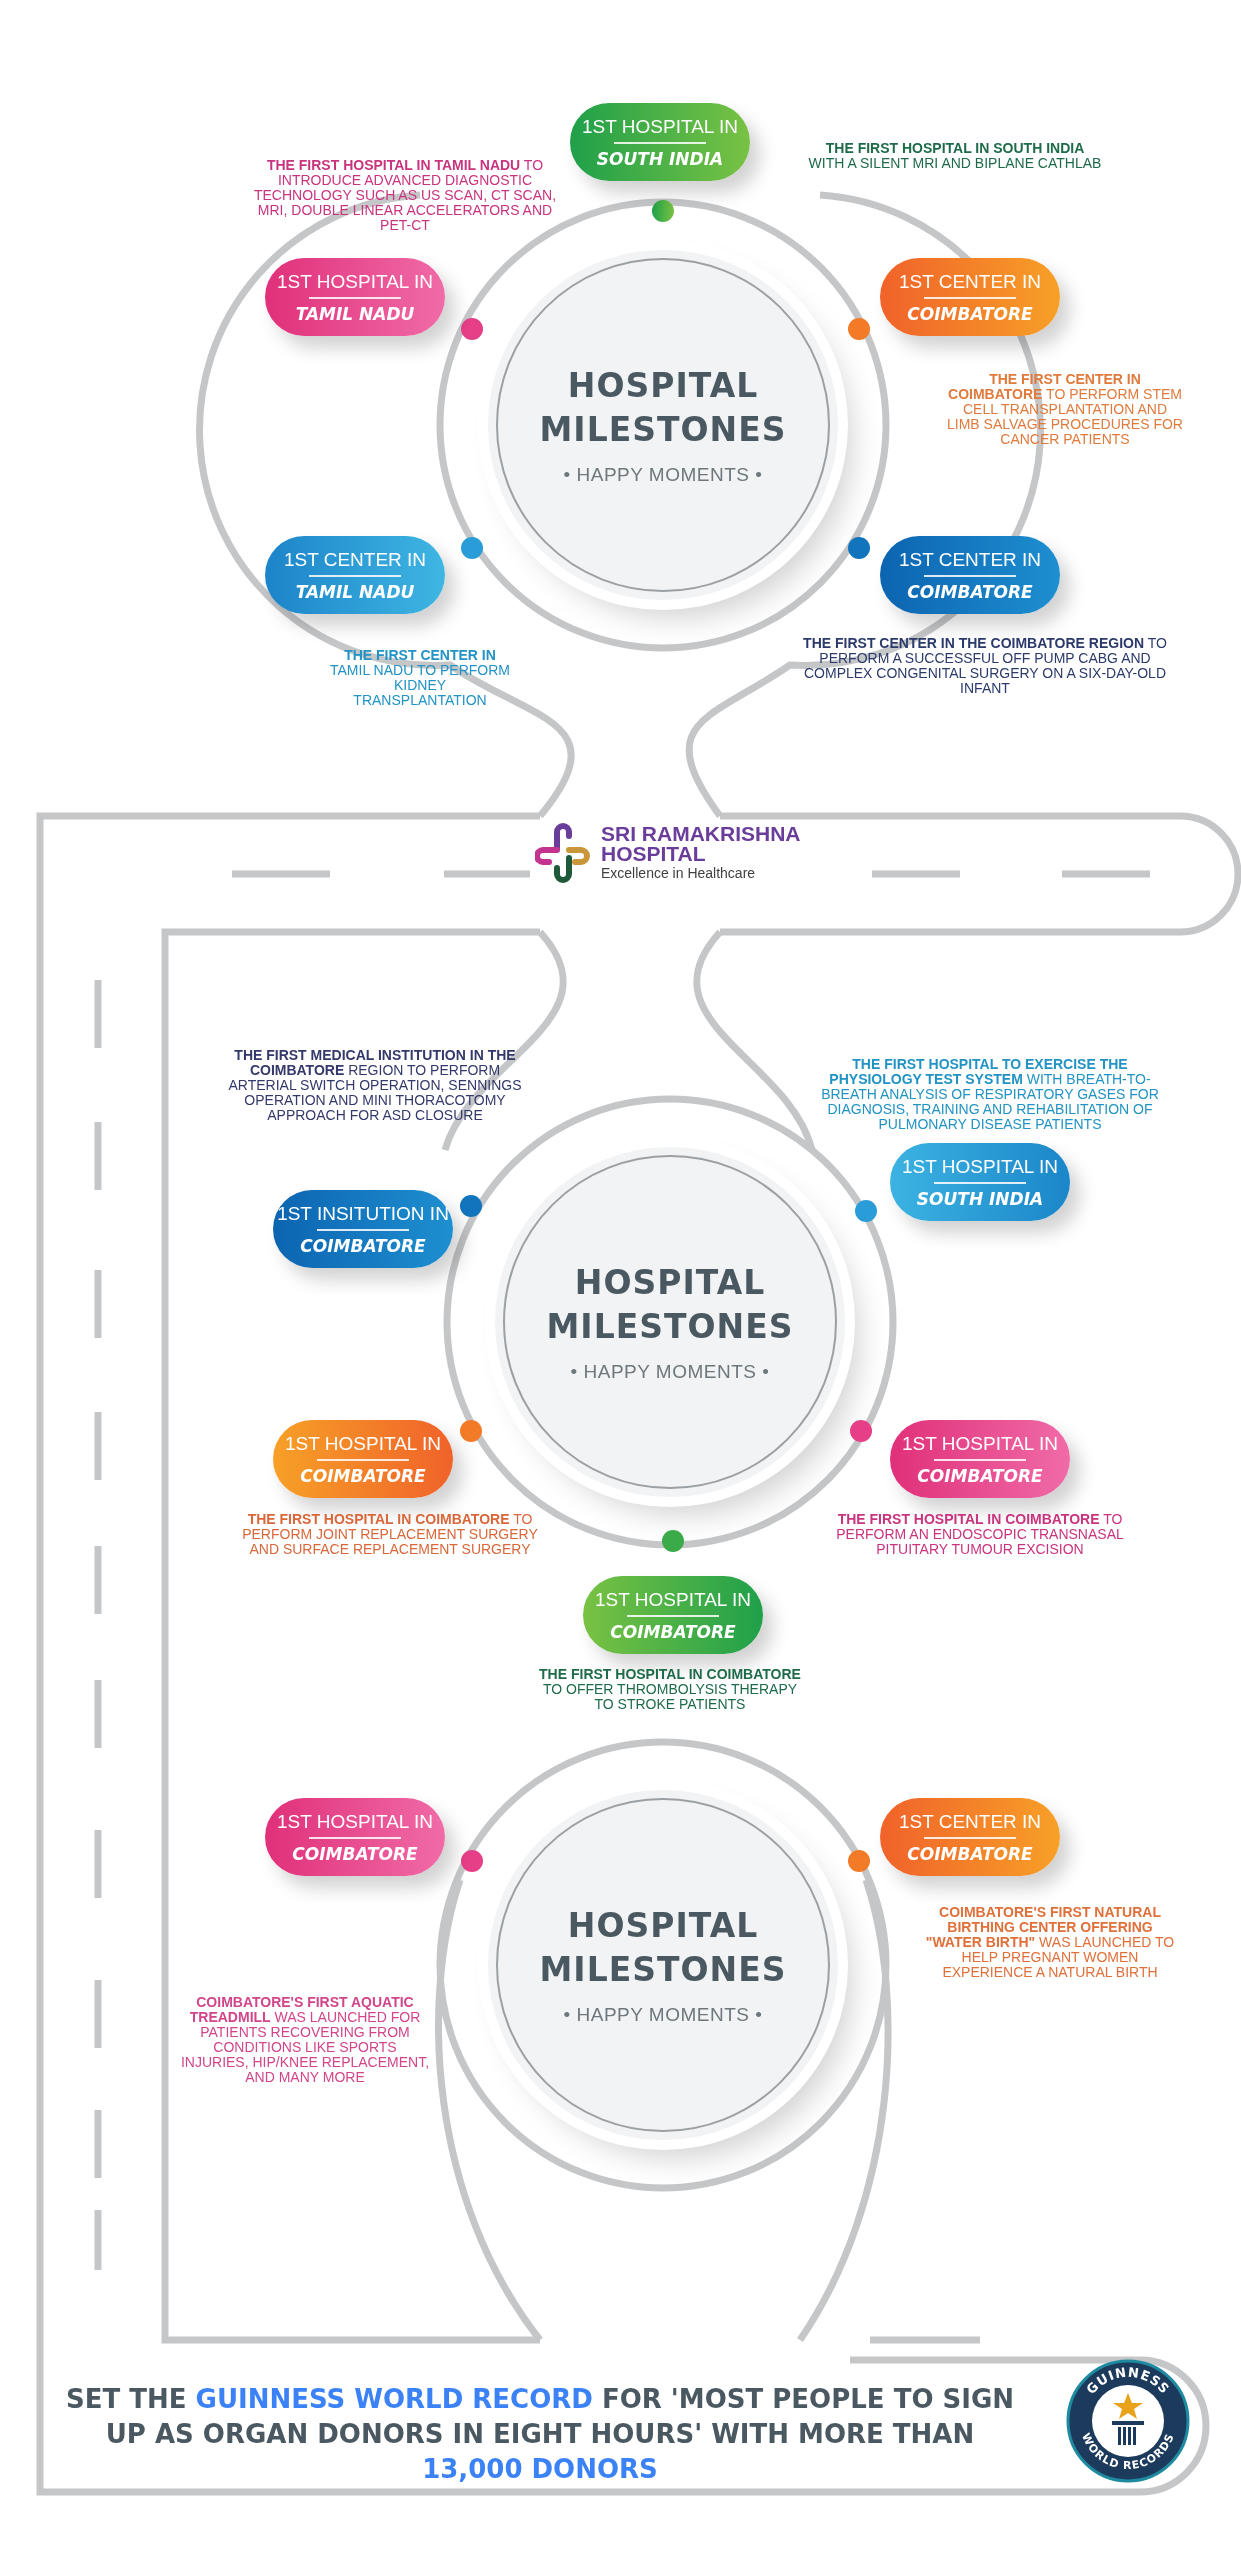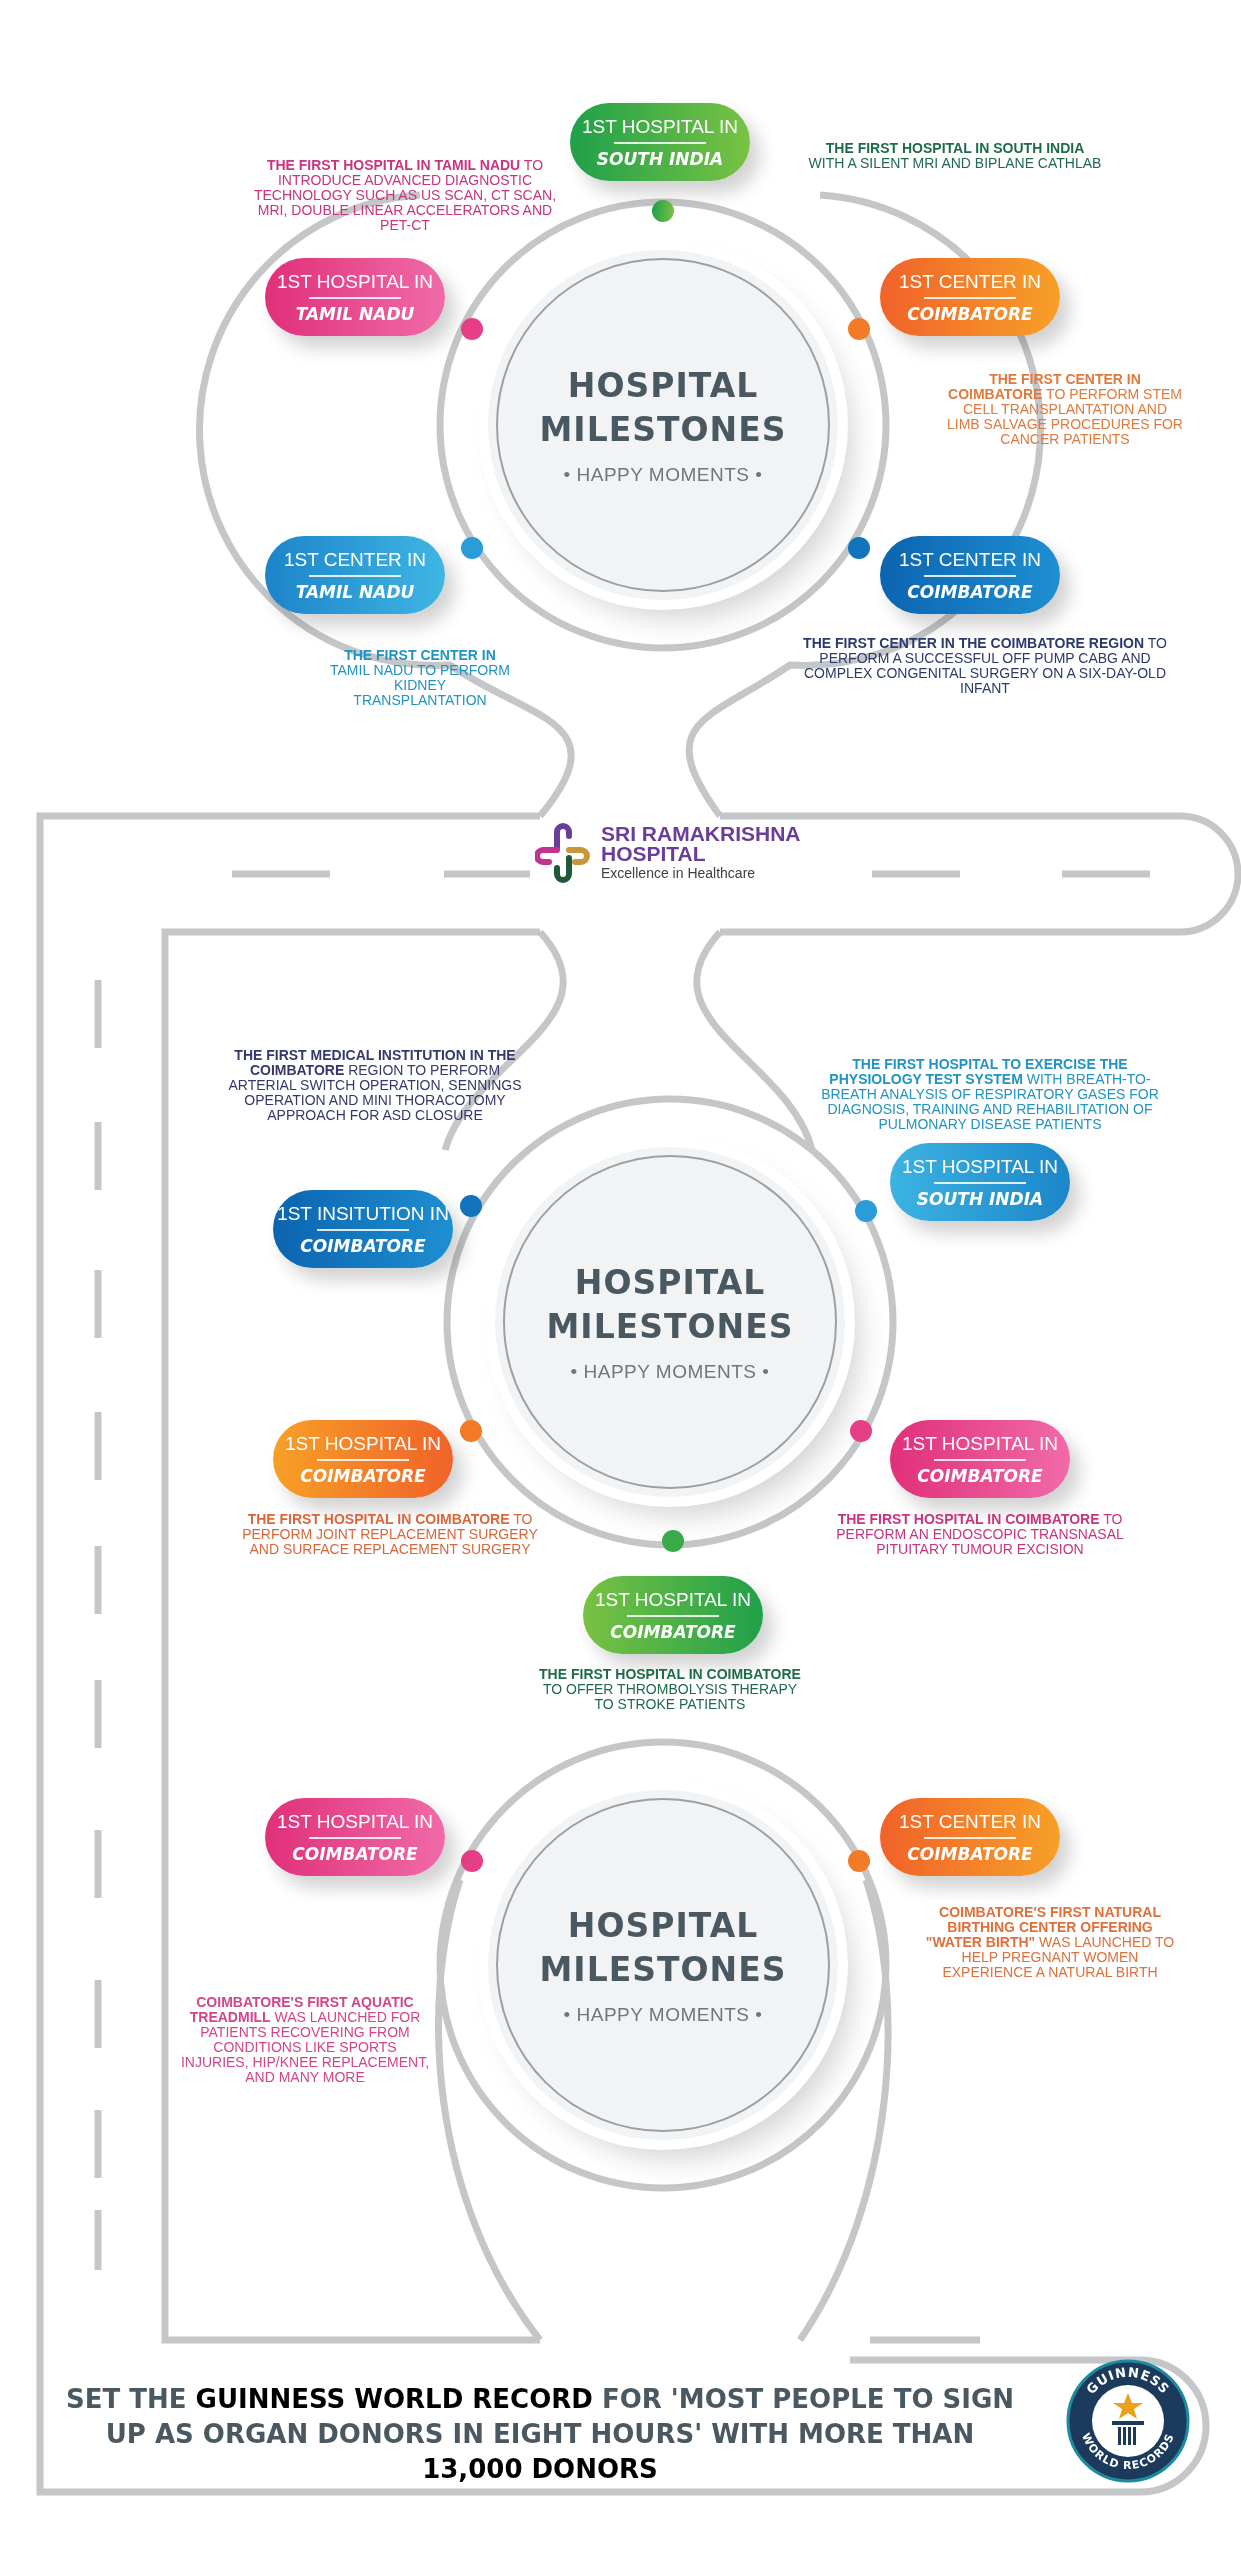--- a/index.html
+++ b/index.html
@@ -26,21 +26,21 @@
   .blue-light { background:linear-gradient(90deg,#3cb3e2,#1b86c9); }
   .dot { position:absolute; width:22px; height:22px; border-radius:50%; }
   .desc { position:absolute; text-align:center; font-size:14px; line-height:15px; text-transform:uppercase; }
   .desc b { font-weight:bold; }
   .logo { position:absolute; left:535px; top:822px; display:flex; align-items:center; }
   .logo-text { margin-left:10px; }
   .logo-name { color:#6a3d9a; font-weight:bold; font-size:21px; line-height:20px; }
   .logo-tag { color:#404040; font-size:14px; line-height:18px; }
   .footer-text { position:absolute; left:60px; top:2382px; width:960px; text-align:center; font-family:"DejaVu Sans", sans-serif;
                  font-weight:bold; font-size:26px; line-height:35px; color:#4a5861; }
-  .accent { color:#000000; }
+  .accent { color:#3b82f6; }
   .gwr { position:absolute; left:1066px; top:2359px; width:124px; height:124px; }
 </style>
 </head>
 <body>
 
 <svg id="road" viewBox="0 0 1241 2560">
   <g fill="none" stroke="#c4c6c8" stroke-width="7">
 
     <path d="M 540 816 L 40 816 L 40 2492 L 1140 2492 A 66 66 0 0 0 1140 2360 L 850 2360"></path>
     <path d="M 420 195 A 225 225 0 0 0 450 665 C 530 720 620 720 540 816"></path>

